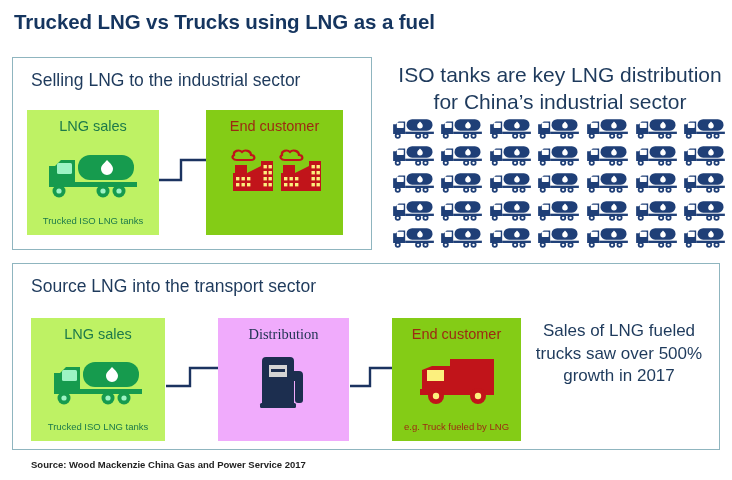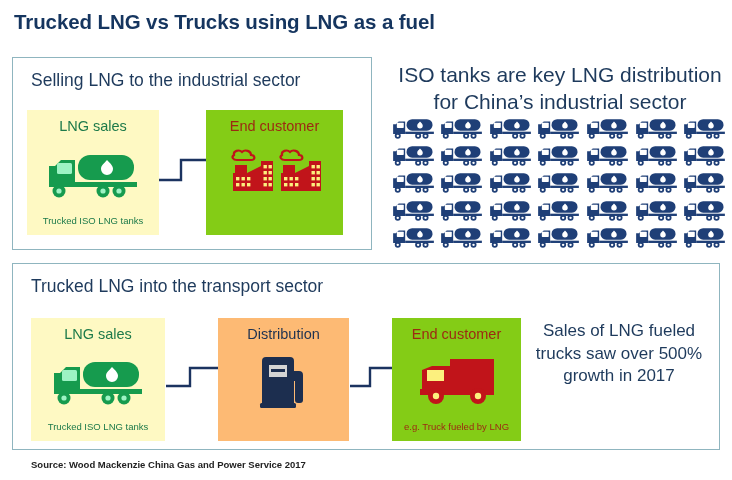--- a/index.html
+++ b/index.html
@@ -72,29 +72,29 @@
   .card-icon {
     position: absolute;
     left: 0; right: 0;
     top: 50%;
     transform: translateY(-50%);
     display: flex;
     align-items: center;
     justify-content: center;
   }
 
-  .card.green  { background: #fef9c3; padding-left: 37px; }
+  .card.green  { background: #bef264; padding-left: 37px; }
   .card.green .card-title,
   .card.green .card-caption { color: #1d7a4a; }
 
   .card.yellow { background: #84cc16; }
   .card.yellow .card-title,
   .card.yellow .card-caption { color: #9c2a12; }
 
-  .card.grey   { background: #fdba74; }
+  .card.grey   { background: #f0abfc; font-family: Liberation Serif, serif; }
   .card.grey .card-title,
   .card.grey .card-caption { color: #1e3250; }
 
   
   #card-lng-sales-top  { left: 27px;  top: 110px; width: 132px; height: 125px; }
   #card-end-customer-top { left: 206px; top: 110px; width: 137px; height: 125px; }
 
   
   #card-lng-sales-bottom { left: 31px;  top: 318px; width: 134px; height: 123px; }
   #card-distribution     { left: 218px; top: 318px; width: 131px; height: 123px; }
@@ -777,21 +777,21 @@
         <circle cx="14" cy="45" r="2.6" fill="#ffffff"></circle>
         <circle cx="58" cy="45" r="6.5" fill="#1f3f77"></circle>
         <circle cx="58" cy="45" r="2.6" fill="#ffffff"></circle>
         <circle cx="74" cy="45" r="6.5" fill="#1f3f77"></circle>
         <circle cx="74" cy="45" r="2.6" fill="#ffffff"></circle>
       </svg>
     </span>
 </div>
 
 <div class="panel" id="panel-transport">
-  <div class="panel-heading">Trucked LNG into the transport sector</div>
+  <div class="panel-heading">Source LNG into the transport sector</div>
 </div>
 
 <div class="card green" id="card-lng-sales-bottom">
   <div class="card-title">LNG sales</div>
   <div class="card-icon">
     <svg width="96" height="54" viewBox="0 0 96 54" aria-hidden="true">
       <path d="M4 20 L4 41 L30 41 L30 14 L16 14 L10 20 Z" fill="#169b4e"></path>
       <rect x="12" y="17" width="15" height="11" rx="1.5" fill="#9df3c4"></rect>
       <rect x="33" y="9" width="56" height="25" rx="12" fill="#169b4e"></rect>
       <rect x="30" y="36" width="62" height="5" fill="#169b4e"></rect>

